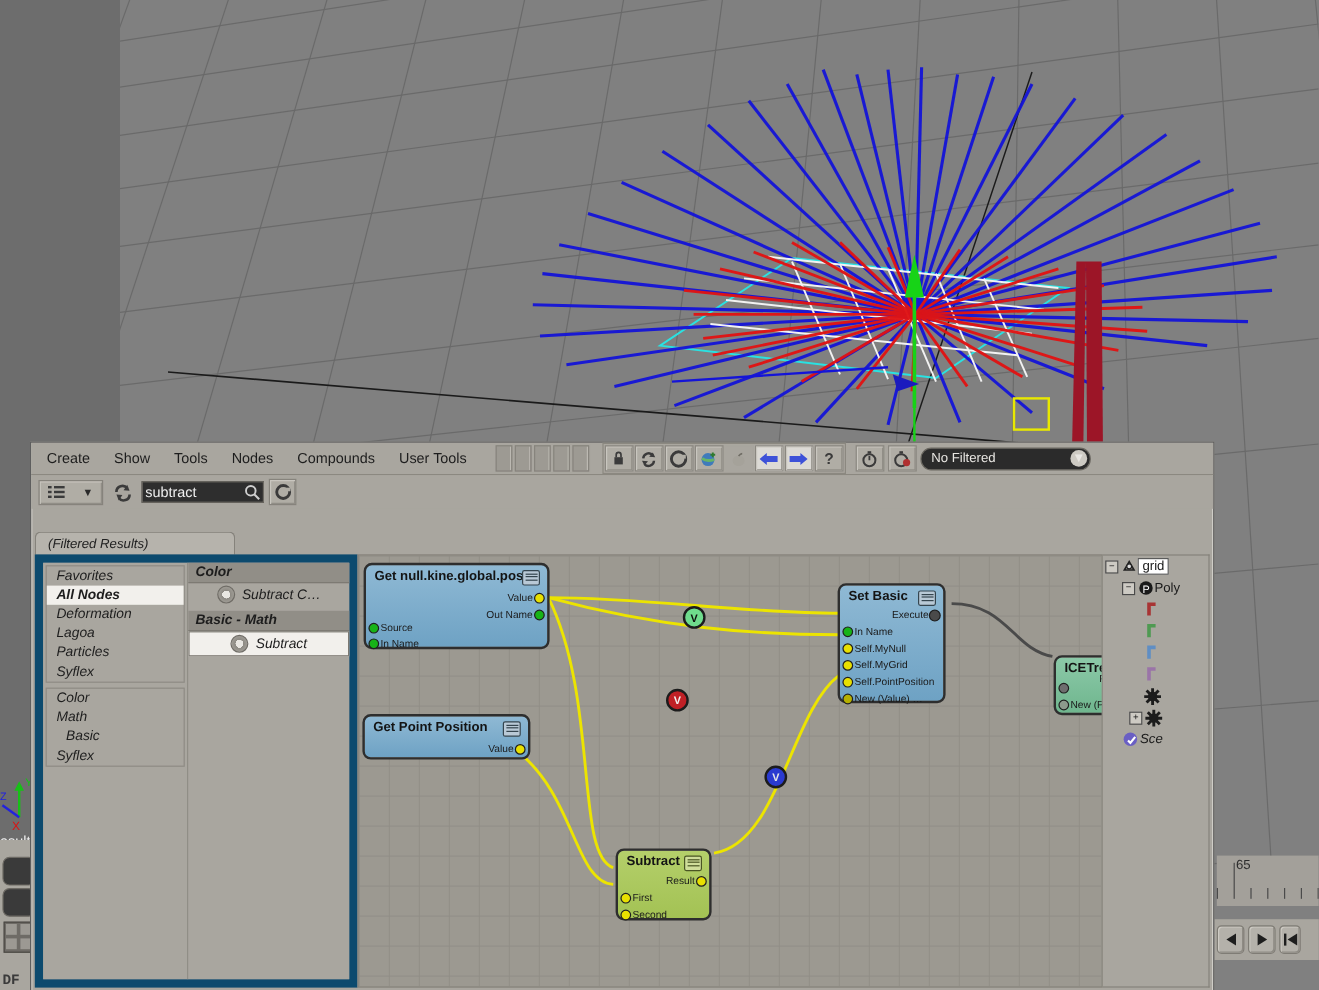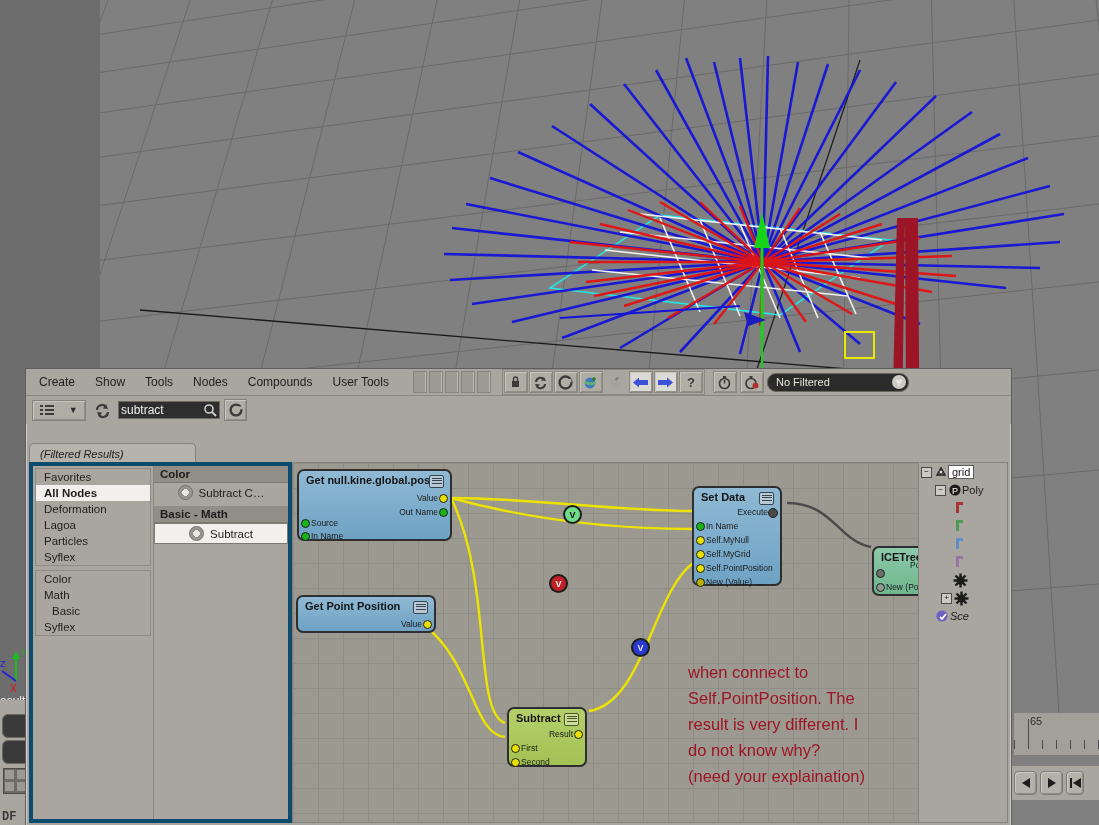--- a/index.html
+++ b/index.html
@@ -62,21 +62,21 @@
   .sbtn{width:21px;height:20px;background:#b0ada5;border:1px solid #86837c;
      display:flex;align-items:center;justify-content:center;
      box-shadow:1px 1px 0 #c9c6bf inset,-1px -1px 0 #918e87 inset;}
   
   #ice-body{position:absolute;left:3px;top:93px;right:3px;bottom:3px;display:flex;}
   #tabstrip{position:absolute;left:3px;top:74px;height:20px;width:160px;}
   #tab-filtered{
     width:155px;height:19px;background:#b6b3ac;border:1px solid #85827b;border-bottom:none;
     border-radius:5px 5px 0 0;display:flex;align-items:center;padding-left:10px;}
   #tab-filtered span{font-size:11px;font-style:italic;color:#212121;}
-  #left-panel{width:255px;display:flex;background:#a9a69f;border:4px solid #0c4a6e;}
+  #left-panel{width:255px;display:flex;background:#a9a69f;border:7px solid #0c4a6e;font-style:italic;}
   #cat-col{width:120px;background:#a9a69f;border-right:1px solid #8b8880;display:flex;flex-direction:column;}
   .cat-box{border:1px solid #8e8b84;background:#a9a69f;margin:2px;}
   .cat{font-size:11.5px;color:#1d1d1d;padding:2px 8px;}
   .cat.sel{background:#f2f0ec;font-weight:bold;}
   .cat.indent{padding-left:16px;}
   #node-col{flex:1;background:#a9a69f;}
   .grp-hdr{background:#918e87;font-size:11.5px;font-weight:bold;color:#1d1d1d;padding:2px 6px;border-bottom:1px solid #7d7a73;}
   .node-row{display:flex;align-items:center;gap:6px;padding:2px 6px;font-size:11.5px;color:#1d1d1d;justify-content:center;}
   .node-row.sel{background:#f2f0ec;border:1px solid #7c7972;}
   .gear-ic{width:13px;height:13px;border-radius:50%;
@@ -562,21 +562,21 @@
           </div>
         <div class="port out" style="top:20px;">Result</div>
         <div class="pdot" style="right:2px;top:21px;background:#e8e000;"></div>
         <div class="port in" style="top:34px;">First</div>
         <div class="pdot" style="left:2px;top:35px;background:#e8e000;"></div>
         <div class="port in" style="top:48px;">Second</div>
         <div class="pdot" style="left:2px;top:49px;background:#e8e000;"></div>
       </div>
 
       <div class="node blue" style="left:399px;top:23px;width:90px;height:100px;">
-        <div class="ttl">Set Data</div>
+        <div class="ttl">Set Basic</div>
         <div class="burger">
             <i></i>
             <i></i>
             <i></i>
           </div>
         <div class="port out" style="top:19px;">Execute</div>
         <div class="pdot" style="right:2px;top:20px;background:#4a4a4a;width:8px;height:8px;"></div>
         <div class="port in" style="top:33px;">In Name</div>
         <div class="pdot" style="left:2px;top:34px;background:#17b317;"></div>
         <div class="port in" style="top:47px;">Self.MyNull</div>
@@ -591,27 +591,20 @@
 
       <div class="node teal" style="left:579px;top:83px;width:78px;height:50px;">
         <div class="ttl">ICETree</div>
 
         <div class="port in" style="top:12px;margin-left:24px;">Port1</div>
         <div class="pdot" style="left:2px;top:21px;background:#6e6e6e;"></div>
         <div class="port in" style="top:34px;">New (Port1) …</div>
         <div class="pdot" style="left:2px;top:35px;background:#8c9a8c;"></div>
       </div>
 
-      <div id="annot" style="left:395px;top:196px;">
-        <div>when connect to</div>
-        <div>Self.PointPosition. The</div>
-        <div>result is very different. I</div>
-        <div>do not know why?</div>
-        <div>(need your explaination)</div>
-      </div>
 
     </div>
 
     <div id="explorer">
       <div class="exp-row" style="padding-left:2px;">
         <span class="exp-pm">−</span>
         <svg width="14" height="14">
             <path d="M3 10 L7 3 L11 10 Z" fill="none" stroke="#222" stroke-width="1.4"></path>
             <circle cx="7" cy="7" r="2" fill="#ddd" stroke="#222"></circle>
           </svg>

